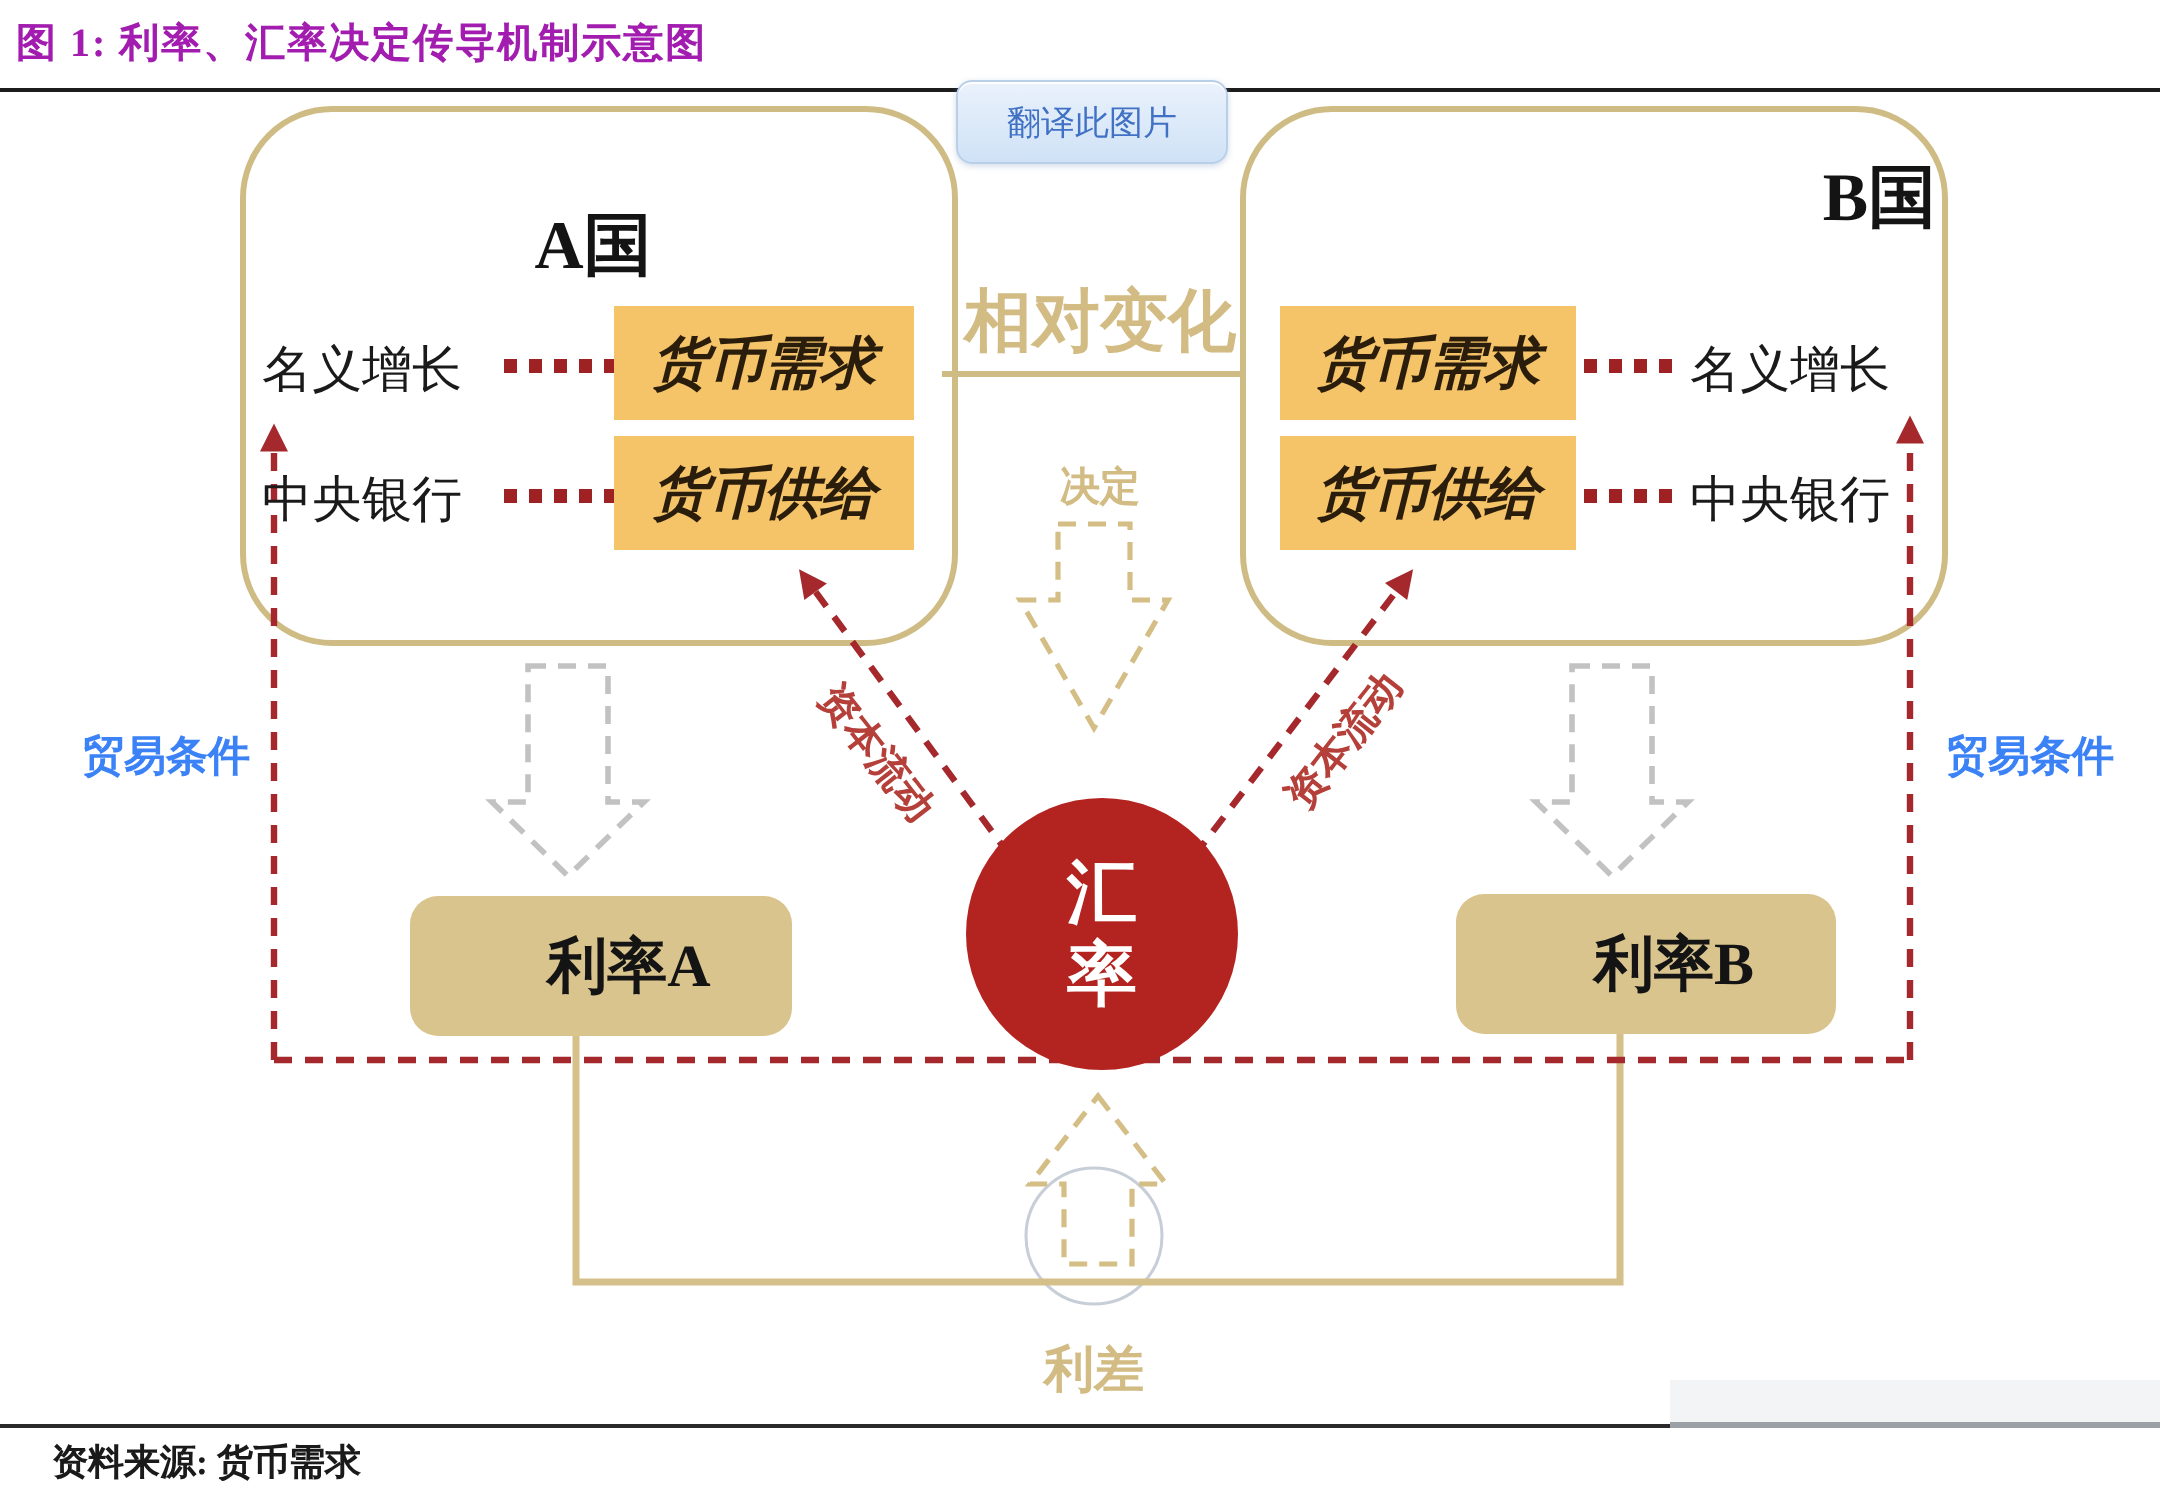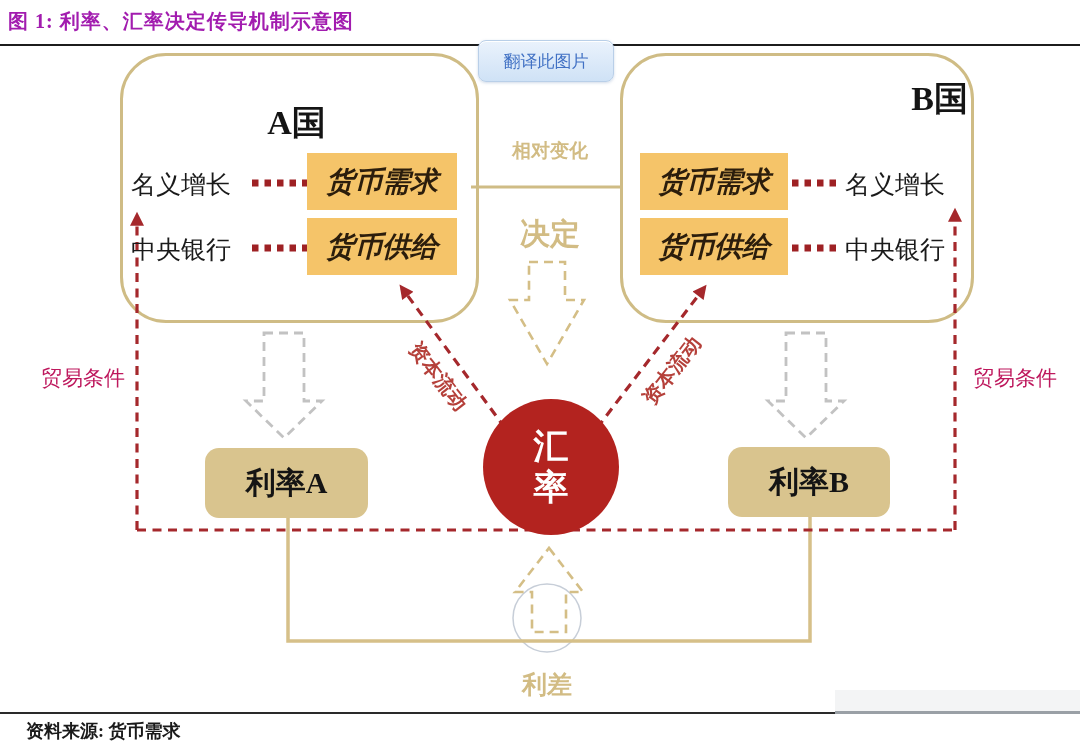--- a/index.html
+++ b/index.html
@@ -13,22 +13,22 @@
       box-shadow:0 1px 3px rgba(120,150,190,.35), inset 0 1px 0 #fff;
       display:flex;align-items:center;justify-content:center;
       font-family:"Liberation Sans","DejaVu Sans",sans-serif;font-size:17px;color:#4171c4;cursor:pointer;}
   .country-box{border:3px solid #cfbc85;border-radius:46px;background:#fff;z-index:1;}
   .country-title{font-size:34px;font-weight:bold;color:#141414;text-align:center;z-index:3;}
   .side-label{font-size:25px;color:#1a1a1a;z-index:3;white-space:nowrap;}
   .orange-box{background:#f5c469;display:flex;align-items:center;justify-content:center;
       font-size:28px;font-weight:bold;color:#2b1d0c;z-index:3;font-style:italic;}
   .gold-text{color:#d2bc84;font-weight:bold;text-align:center;z-index:3;}
   .rate-box{background:#d9c48e;border-radius:14px;display:flex;align-items:center;justify-content:center;
-      font-size:30px;font-weight:bold;color:#141414;z-index:3;}
-  .red-label{color:#be185d;font-size:21px;font-weight:normal;z-index:3;white-space:nowrap;}
+      font-size:30px;font-weight:bold;color:#141414;z-index:3;padding-left:28px;}
+  .red-label{color:#3b82f6;font-size:21px;font-weight:bold;z-index:3;white-space:nowrap;}
   .capital-label{color:#b5403a;font-size:20px;font-weight:bold;z-index:3;white-space:nowrap;text-align:center;}
   .exchange-circle{left:483px;top:399px;width:136px;height:136px;border-radius:50%;background:#b3231f;
       display:flex;align-items:center;justify-content:center;z-index:3;}
   .exchange-text{color:#fff;font-size:35px;font-weight:bold;line-height:1.18;white-space:pre-line;text-align:center;}
   .svg-layer{left:0;top:0;z-index:2;}
   .bottom-rule{left:0;top:712px;width:1080px;height:2px;background:#2a2a2a;z-index:4;}
   .bottom-rule-gray{left:835px;top:711px;width:245px;height:3px;background:#9aa0a6;z-index:5;}
   .bottom-gray-band{left:835px;top:690px;width:245px;height:22px;background:rgba(180,185,190,.16);z-index:4;}
   .source-text{left:26px;top:719px;font-size:18px;font-weight:bold;color:#1a1a1a;z-index:5;}
 </style>
@@ -83,22 +83,22 @@
   <div class="abs orange-box" style="left:307px;top:153px;width:150px;height:57px;">货币需求</div>
   <div class="abs orange-box" style="left:307px;top:218px;width:150px;height:57px;">货币供给</div>
 
   <div class="abs country-box" style="left:620px;top:53px;width:348px;height:264px;"></div>
   <div class="abs country-title" style="left:620px;top:76px;width:348px;text-align:right;">B国</div>
   <div class="abs orange-box" style="left:640px;top:153px;width:148px;height:57px;">货币需求</div>
   <div class="abs orange-box" style="left:640px;top:218px;width:148px;height:57px;">货币供给</div>
   <div class="abs side-label" style="left:845px;top:168px;">名义增长</div>
   <div class="abs side-label" style="left:845px;top:233px;">中央银行</div>
 
-  <div class="abs gold-text" style="left:470px;top:138px;width:160px;font-size:19px;font-family:Liberation Serif, serif;">相对变化</div>
-  <div class="abs gold-text" style="left:470px;top:214px;width:160px;font-size:30px;">决定</div>
+  <div class="abs gold-text" style="left:470px;top:138px;width:160px;font-size:34px;font-family:Liberation Serif, serif;">相对变化</div>
+  <div class="abs gold-text" style="left:470px;top:230px;width:160px;font-size:20px;">决定</div>
 
   <div class="abs exchange-circle">
     <div class="exchange-text">汇
 率</div>
   </div>
 
   <div class="abs rate-box" style="left:205px;top:448px;width:163px;height:70px;">利率A</div>
   <div class="abs rate-box" style="left:728px;top:447px;width:162px;height:70px;">利率B</div>
 
   <div class="abs red-label" style="left:41px;top:364px;">贸易条件</div>

